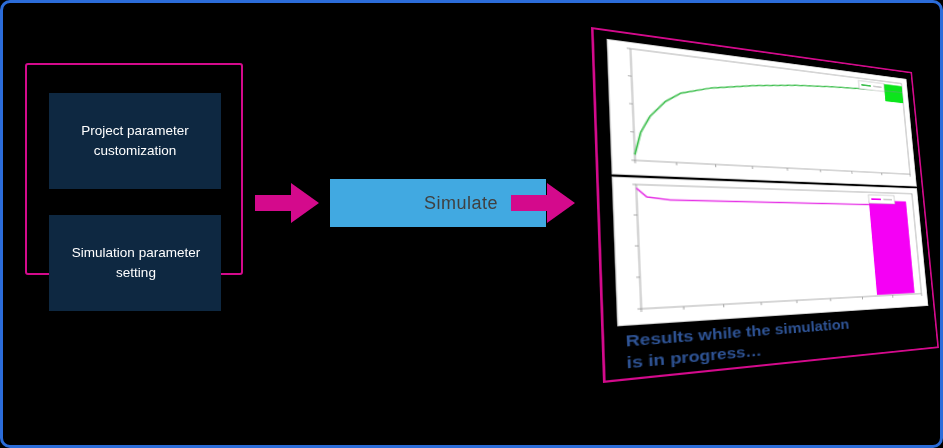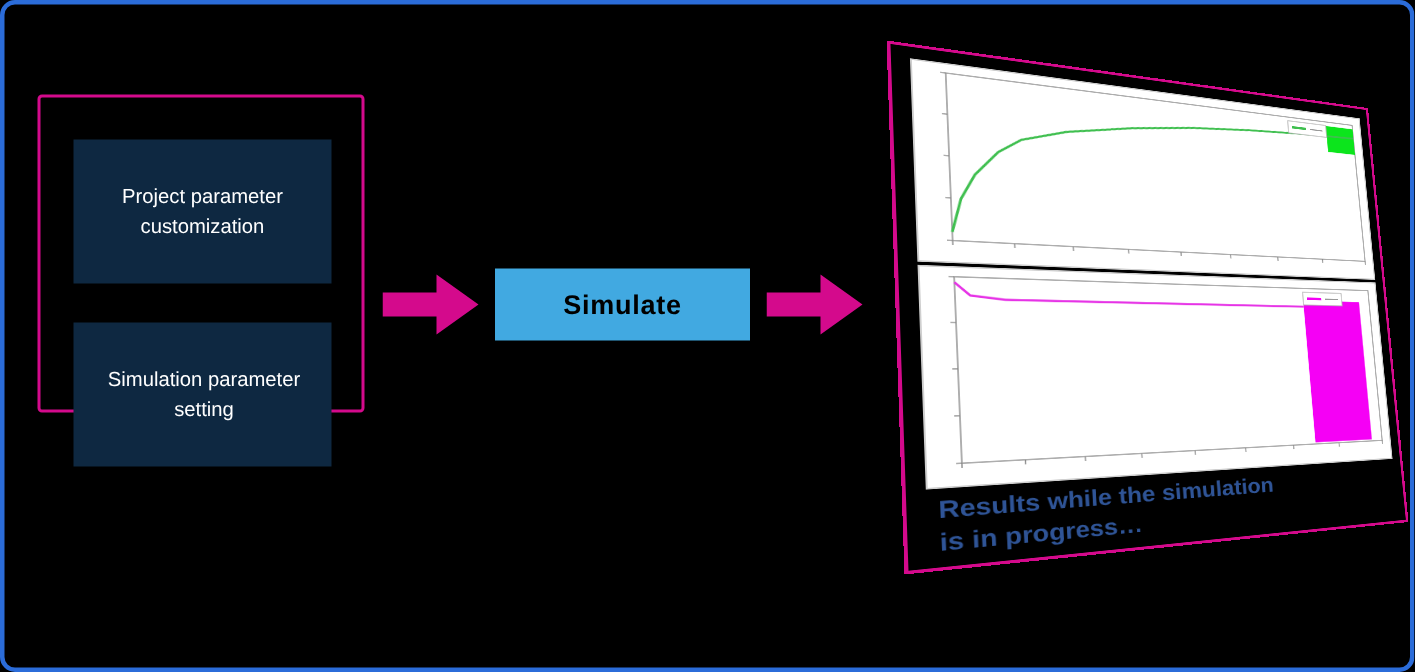--- a/index.html
+++ b/index.html
@@ -19,22 +19,22 @@
     text-align:center; font-size:13.5px; line-height:1.45; padding:0 10px; box-sizing:border-box;
   }
   .navy-box.b1{top:28px;}
   .navy-box.b2{top:150px;padding-left:12px;}
   
   .arrow{position:absolute;}
   .arrow.a1{left:252px; top:178px;}
   .arrow.a2{left:508px; top:178px;}
   .simulate{
     position:absolute; left:327px; top:176px; width:170px; height:48px;
-    background:#41A9E1; color:#000000; font-weight:bold; font-size:18px; letter-spacing:0.5px;
-    display:flex; align-items:center; justify-content:center; cursor:pointer;
+    background:#41A9E1; color:#404040; font-weight:normal; font-size:18px; letter-spacing:0.5px;
+    display:flex; align-items:center; justify-content:center; cursor:pointer;padding-left:46px;
   }
   
   .results-area{position:absolute; left:585px; top:20px; width:356px; height:412px;}
   .results-sheet{
     position:absolute; left:0; top:0; width:320px; height:340px; box-sizing:border-box;
     border:2px solid #D40A8C; background:transparent;
     transform-origin:0 0;
     transform: matrix3d(1.28797,0.18372,0,0.00087916, 0.03232,0.97585,0,-0.00019779, 0,0,1,0, 3,4,0,1);
   }
   .chart-panel{

